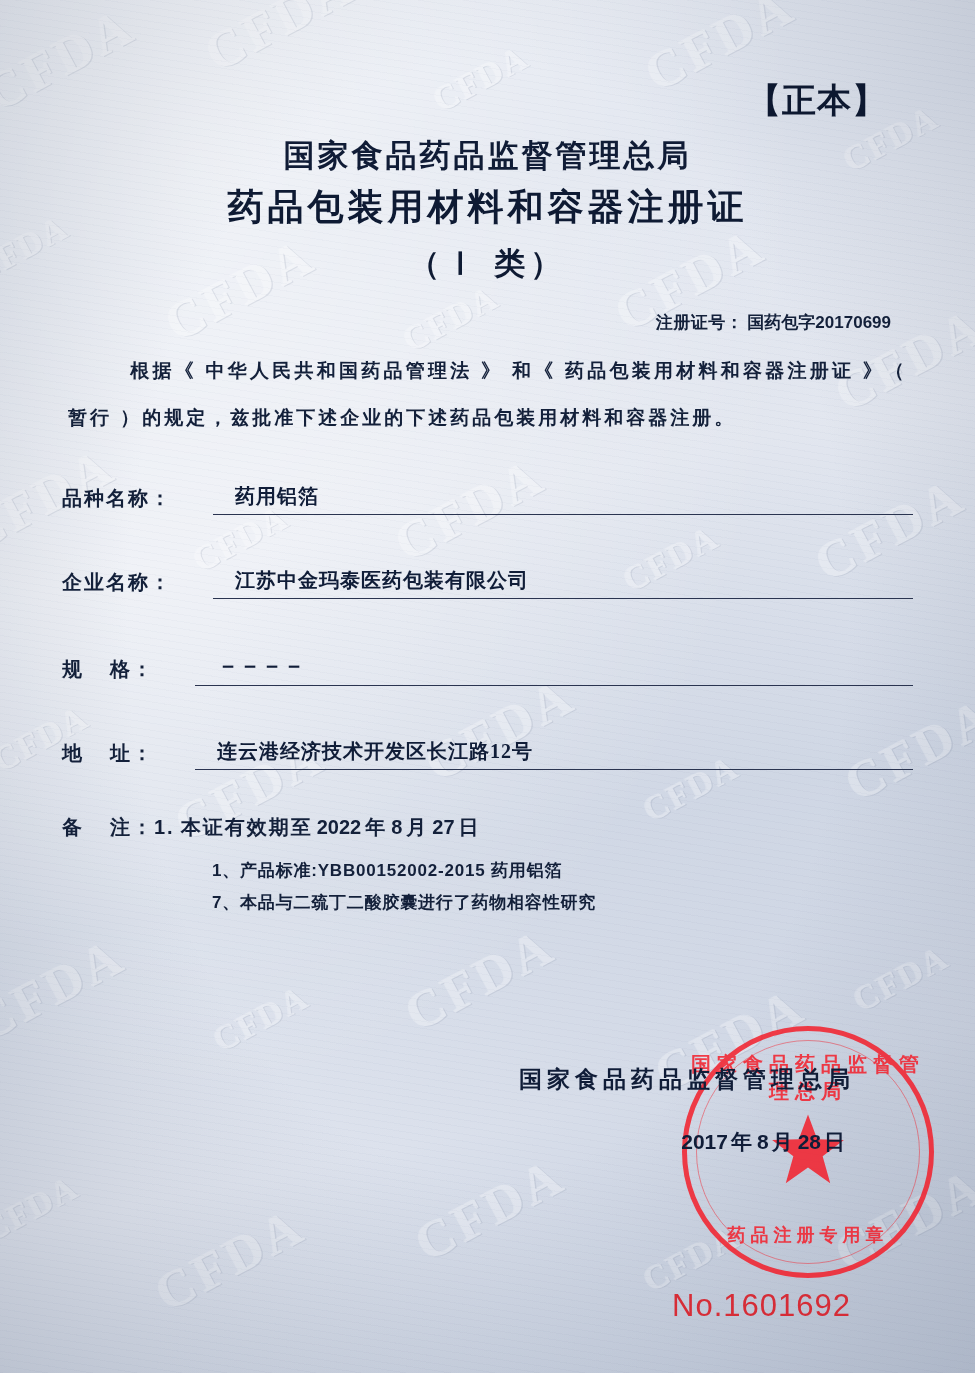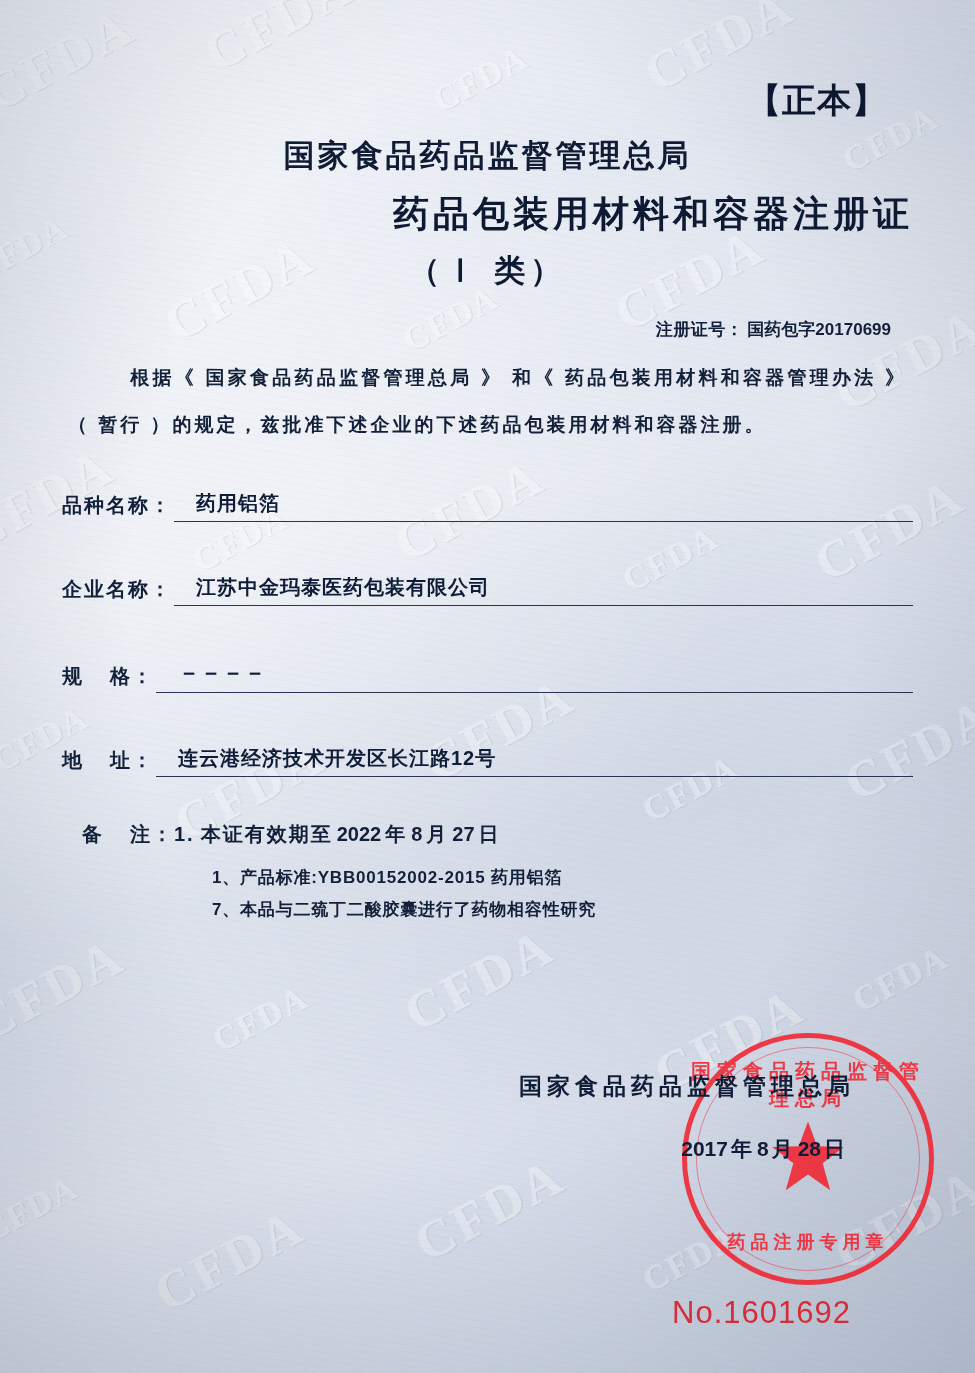--- a/index.html
+++ b/index.html
@@ -84,24 +84,23 @@
     font-size: 31px;
     font-weight: 700;
     letter-spacing: 3px;
     font-family: "Liberation Sans", sans-serif;
     color: #101c36;
   }
   .title-sub {
     font-size: 36px;
     font-weight: 700;
     letter-spacing: 4px;
-    margin-top: 13px;
+    margin-top: 6px;
     font-family: "Liberation Sans", sans-serif;
     color: #0e1a33;
-    text-align: right;
   }
   .title-class {
     font-size: 31px;
     font-weight: 700;
     letter-spacing: 5px;
     margin-top: 11px;
     font-family: "Liberation Sans", sans-serif;
     color: #0e1a33;
   }
 
@@ -130,50 +129,51 @@
   .para .indent { display: inline-block; width: 62px; }
 
   .fields {
     margin-top: 42px;
   }
   .field-row {
     display: flex;
     align-items: flex-end;
     margin-bottom: 52px;
     font-family: "Liberation Sans", sans-serif;
+    gap: 39px;
   }
   .field-label {
     font-size: 20px;
     font-weight: 700;
     letter-spacing: 2px;
     white-space: nowrap;
     padding-bottom: 3px;
   }
   .field-label .sp { display: inline-block; width: 26px; }
   .field-value-wrap {
     flex: 1;
     border-bottom: 1.6px solid #2a3450;
     padding: 0 0 4px 22px;
     margin-left: 2px;
+    font-family: Liberation Serif, serif;
   }
   .field-value {
     font-size: 20px;
     font-weight: 700;
     letter-spacing: 1px;
     color: #101d38;
   }
   .dashes { letter-spacing: 0px; font-size: 22px; }
 
   
   .remark-row {
     display: flex;
     align-items: baseline;
     font-family: "Liberation Sans", sans-serif;
     margin-top: -8px;
-    margin-left: 20px;
   }
   .remark-label {
     font-size: 20px;
     font-weight: 700;
     letter-spacing: 2px;
     white-space: nowrap;
   }
   .remark-label .sp { display: inline-block; width: 26px; }
   .remark-line1 {
     font-size: 20px;
@@ -333,21 +333,21 @@
     <div class="title-block">
       <div class="title-main">国家食品药品监督管理总局</div>
       <div class="title-sub">药品包装用材料和容器注册证</div>
       <div class="title-class">（Ⅰ 类）</div>
     </div>
 
     <div class="cert-no-row">
       <span class="label">注册证号：</span><span class="value">国药包字20170699</span>
     </div>
 
-    <div class="para"><span class="indent"></span><span>根据《 国家食品药品监督管理总局 》 和《 药品包装用材料和容器管理办法 》（ 暂行 ）的规定，兹批准下述企业的下述药品包装用材料和容器注册。</span></div>
+    <div class="para"><span class="indent"></span><span>根据《 中华人民共和国药品管理法 》 和《 药品包装用材料和容器注册证 》（ 暂行 ）的规定，兹批准下述企业的下述药品包装用材料和容器注册。</span></div>
 
     <div class="fields">
 
       <div class="field-row">
         <div class="field-label"><span>品种名称</span><span>：</span></div>
         <div class="field-value-wrap">
           <span class="field-value">药用铝箔</span>
         </div>
       </div>
 

